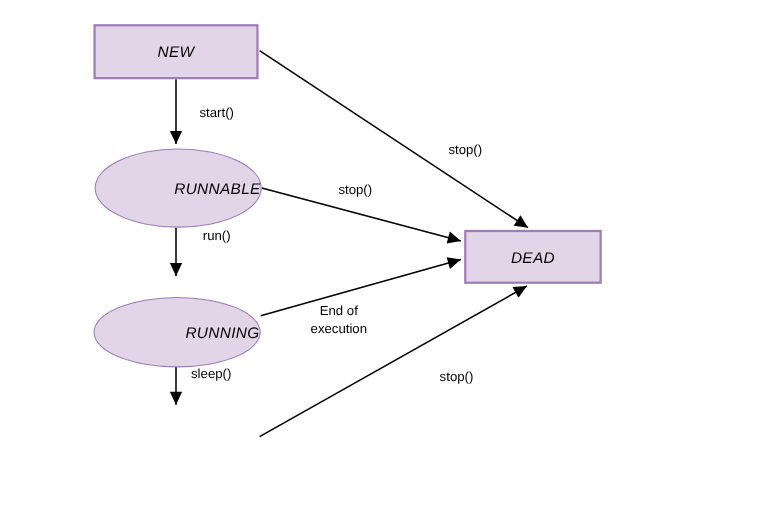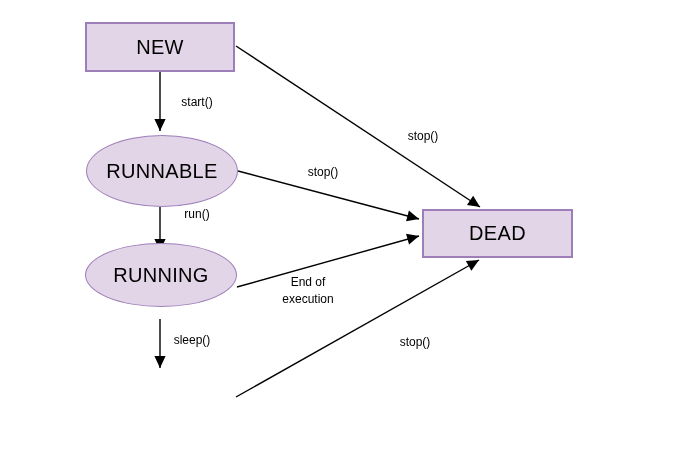--- a/index.html
+++ b/index.html
@@ -21,33 +21,35 @@
     width: 694px; height: 468px;
   }
   .node {
     position: absolute;
     box-sizing: border-box;
     background: #e1d5e7;
     border: 2px solid #9e7eb9;
     display: flex;
     align-items: center;
     justify-content: center;
-    font-size: 20px;
+    font-size: 14px;
     color: #000000;
     letter-spacing: 0.3px;
+    font-style: italic;
   }
   .node.ellipse {
     border-radius: 50%;
     border-width: 1.5px;
+    justify-content: flex-end;
   }
   .node-new      { left: 85px;  top: 22px;  width: 150px; height: 50px; }
   .node-runnable { left: 86px;  top: 135px; width: 152px; height: 72px; }
-  .node-running  { left: 85px;  top: 243px; width: 152px; height: 64px; }
+  .node-running  { left: 85px;  top: 270px; width: 152px; height: 64px; }
   .node-blocked  { left: 84px;  top: 372px; width: 152px; height: 50px; }
-  .node-dead     { left: 422px; top: 209px; width: 151px; height: 49px; }
+  .node-dead     { left: 422px; top: 209px; width: 125px; height: 49px; }
   .edge-label {
     position: absolute;
     transform: translate(-50%, -50%);
     font-size: 12px;
     color: #000000;
     white-space: nowrap;
     background: transparent;
   }
   .lbl-start   { left: 197px; top: 102px; }
   .lbl-stop-top{ left: 423px; top: 136px; }

